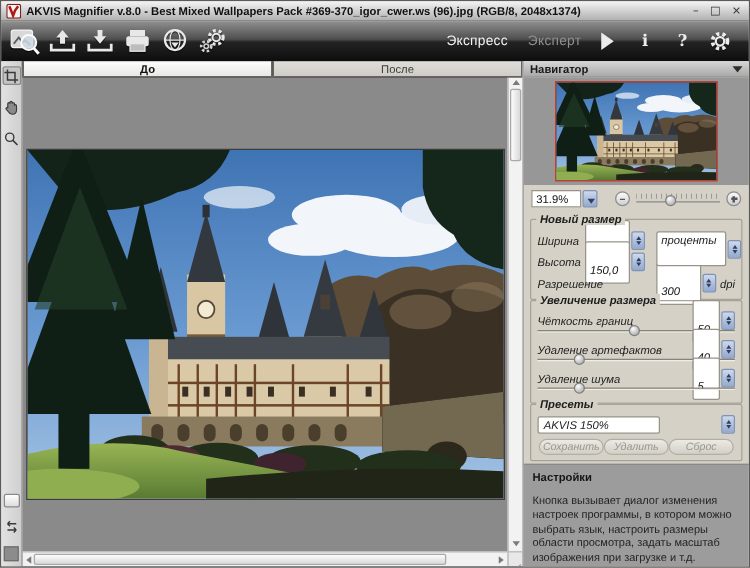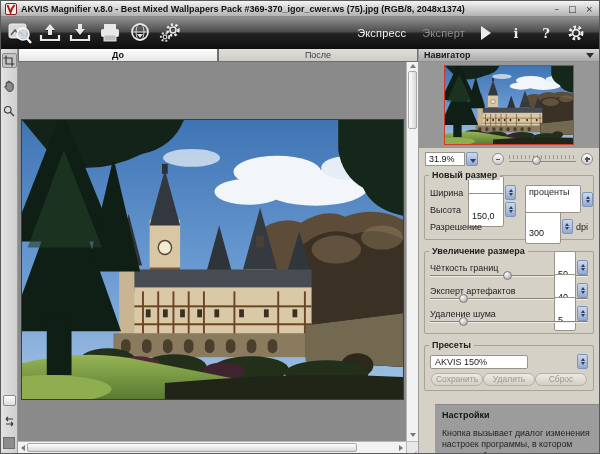--- a/index.html
+++ b/index.html
@@ -89,21 +89,21 @@
   .zoom-plus::after { content:""; position:absolute; left:4.3px; top:3px; width:1.5px; height:5px; background:#555; }
   .zoom-track { flex:1; height:10px; margin:0 5px; position:relative; }
   .zoom-track .ticks { position:absolute; left:0; right:0; top:1px; height:4px;
     background:repeating-linear-gradient(90deg,#9a9a9a 0,#9a9a9a 1px,transparent 1px,transparent 4px); }
   .zoom-track .rail { position:absolute; left:0; right:0; top:7px; height:1px; background:#8a8a8a; }
   .knob { position:absolute; top:3px; width:9px; height:9px; border-radius:50%;
     background:radial-gradient(circle at 35% 30%,#fdfdfd,#b9b9b9 70%,#9a9a9a); border:1px solid #7e7e7e; }
 
   
   .settings { padding:6px 5px 2px; }
-  .group { position:relative; border:1px solid #a7a399; border-radius:2px; margin-bottom:11px; padding:8px 5px 4px; }
+  .group { position:relative; border:1px solid #a7a399; border-radius:2px; margin-bottom:0; padding:8px 5px 4px;font-style:italic; }
   .group > .gtitle { position:absolute; top:-6px; left:4px; background:#d5d1c7; padding:0 3px; font-weight:700; color:#1c1c1c; }
   .frow { display:flex; align-items:center; height:17px; }
   .frow .lbl { color:#1d1d1d; }
   .spin { display:flex; align-items:center; margin-left:auto; }
   .spin .val { width:36px; height:14px; background:#fff; border:1px solid #98948a; border-radius:2px;
     font-size:9px; line-height:12px; padding:16px 3px; text-align:left; color:#111; }
   .spin-btn { width:11px; height:15px; margin-left:1px; border:1px solid #7f93b8; border-radius:2px;
     background:linear-gradient(#cdd9ee,#93a9cf); display:flex; flex-direction:column; align-items:center; justify-content:center; gap:1px; }
   .a-up { width:0; height:0; border-left:2.5px solid transparent; border-right:2.5px solid transparent; border-bottom:3px solid #2f3f5c; }
   .a-dn { width:0; height:0; border-left:2.5px solid transparent; border-right:2.5px solid transparent; border-top:3px solid #2f3f5c; }
@@ -121,21 +121,21 @@
   .sl-track .rail { position:absolute; left:0; right:0; top:4px; height:1px; background:#87837a; box-shadow:0 1px 0 #efede8; }
 
   
   .preset-select { display:flex; align-items:center; margin-bottom:4px;gap:48px; }
   .preset-select .pval { flex:1; height:14px; background:#fff; border:1px solid #98948a; border-radius:2px; line-height:12px; padding:0 4px; }
   .preset-btns { display:flex; justify-content:center; }
   .pill { width:52px; height:13px; border:1px solid #b3afa5; border-radius:7px;
     background:linear-gradient(#eceae4,#d2cfc7); color:#9b978c; font-size:8.5px; line-height:11px; text-align:center; }
 
   
-  .hints { flex:1; background:#9c9c9c; border-top:1px solid #8a8a8a; padding:5px 7px; overflow:hidden;margin-left:16px; }
+  .hints { flex:1; background:#9c9c9c; border-top:1px solid #8a8a8a; padding:5px 7px; overflow:hidden; }
   .hints .htitle { font-weight:700; color:#161616; margin-bottom:8px; }
   .hints .hbody { color:#242424; line-height:1.3; font-size:8.8px; }
 </style>
 </head>
 <body>
 
 <svg width="0" height="0" style="position:absolute">
   <defs>
     <linearGradient id="sky" x1="0" y1="0" x2="0" y2="1">
       <stop offset="0" stop-color="#3f74b4"></stop>
@@ -239,21 +239,21 @@
   </defs>
 </svg>
 
 <div id="window">
 
   <div class="titlebar">
     <svg class="logo" viewBox="0 0 12 12">
       <rect x="0.5" y="0.5" width="11" height="11" rx="1.5" fill="#f4f2ee" stroke="#7a2020"></rect>
       <path d="M2.5 2 L5.5 9.5 L7 5.5 L9.5 2" fill="none" stroke="#b01818" stroke-width="2"></path>
     </svg>
-    <span class="title">AKVIS Magnifier v.8.0 - Best Mixed Wallpapers Pack #369-370_igor_cwer.ws (75).jpg (RGB/8, 2048x1374)</span>
+    <span class="title">AKVIS Magnifier v.8.0 - Best Mixed Wallpapers Pack #369-370_igor_cwer.ws (96).jpg (RGB/8, 2048x1374)</span>
     <div class="win-controls">
       <span>–</span>
       <span>□</span>
       <span>×</span>
     </div>
   </div>
 
   <div class="toolbar">
     <div class="tbtn">
       <svg width="24" height="22" viewBox="0 0 24 22">
@@ -460,21 +460,21 @@
               </div>
             </div>
             <div class="sl-track">
               <div class="rail"></div>
                 <div class="knob" style="top: 0px; left: calc(49% - 4px);"></div>
             </div>
           </div>
 
           <div class="slider-row">
             <div class="frow">
-              <span class="lbl">Эксперт артефактов</span>
+              <span class="lbl">Удаление артефактов</span>
               <div class="spin">
                 <div class="val" style="width:22px">40</div>
                 <div class="spin-btn">
                     <div class="a-up"></div>
                     <div class="a-dn"></div>
                   </div>
               </div>
             </div>
             <div class="sl-track">
               <div class="rail"></div>

